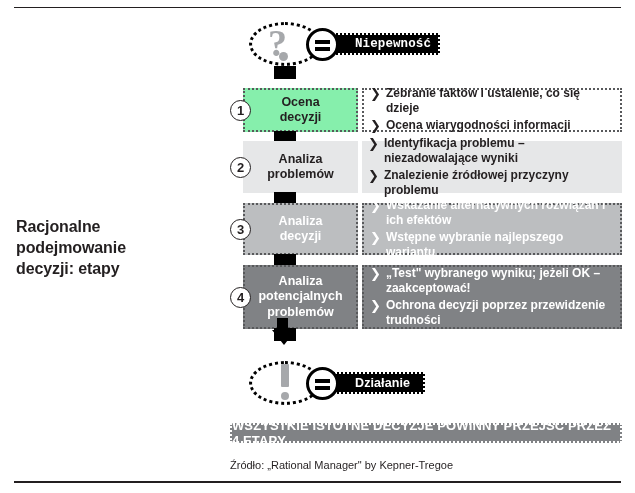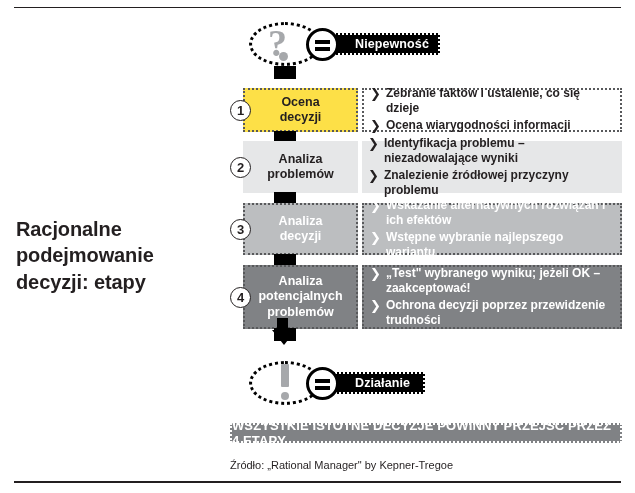--- a/index.html
+++ b/index.html
@@ -13,21 +13,21 @@
   }
   .page{
     position:absolute;left:0;top:0;width:635px;height:493px;
   }
   .rule-top{position:absolute;left:14px;top:7px;width:607px;height:0;border-top:1.5px solid #231f20;}
   .rule-bottom{position:absolute;left:14px;top:481px;width:607px;height:0;border-top:2px solid #231f20;}
 
   
   .title{
     position:absolute;left:16px;top:216px;width:200px;
-    font-size:20px;font-weight:bold;line-height:1.32;
+    font-size:16px;font-weight:bold;line-height:1.32;
     letter-spacing:-0.1px;
     color:#231f20;
   }
 
   
   .ellipse{
     position:absolute;
     border:3px dotted #000;
     border-radius:50%;
     box-sizing:border-box;
@@ -69,21 +69,21 @@
 
   .blackbar{
     position:absolute;height:22px;background:#000;
     border:2px dotted #fff;box-sizing:border-box;
     color:#fff;font-size:12.5px;font-weight:bold;
     display:flex;align-items:center;
     padding-left:38px;
     z-index:3;
     letter-spacing:.1px;
   }
-  .bar-top{left:315px;top:33px;width:125px;}
+  .bar-top{left:315px;top:33px;width:125px;font-family:Liberation Mono, monospace;}
   .bar-bot{left:315px;top:372px;width:110px;}
 
   
   .conn{position:absolute;width:22px;height:13px;background:#000;}
   .arrow-down{
     position:absolute;left:272px;top:330px;width:0;height:0;
     border-left:12px solid transparent;border-right:12px solid transparent;
     border-top:15px solid #000;
   }
   .arrow-stem{position:absolute;left:277px;top:318px;width:11px;height:14px;background:#000;}
@@ -141,21 +141,21 @@
 
   <div class="ellipse el-top"></div>
   <div class="qmark">?</div>
   <div class="q-dot"></div>
   <div class="eqcircle eq-top"></div>
   <div class="blackbar bar-top">Niepewność</div>
   <div class="conn" style="left:274px;top:66px;"></div>
 
   <div id="steps-layer">
       <div class="numcircle" style="left: 230px; top: 99.5px;">1</div>
-      <div class="stepbox dotted" style="left: 243px; top: 88px; width: 115px; height: 44px; background: #fde047; color: rgb(35, 31, 32);">
+      <div class="stepbox dotted" style="left: 243px; top: 88px; width: 115px; height: 44px; background: #86efac; color: rgb(35, 31, 32);">
         <div>
           <div>Ocena</div>
           <div>decyzji</div>
         </div>
       </div>
       <div class="detailbox dotted" style="left: 362px; top: 88px; width: 260px; height: 44px; background: rgb(255, 255, 255); color: rgb(35, 31, 32); display: flex; flex-direction: column; justify-content: center;">
         <div class="bullet-line">
           <span class="bullet-glyph">❯</span>
           <span class="bullet-txt">Zebranie faktów i ustalenie, co się dzieje</span>
         </div>

